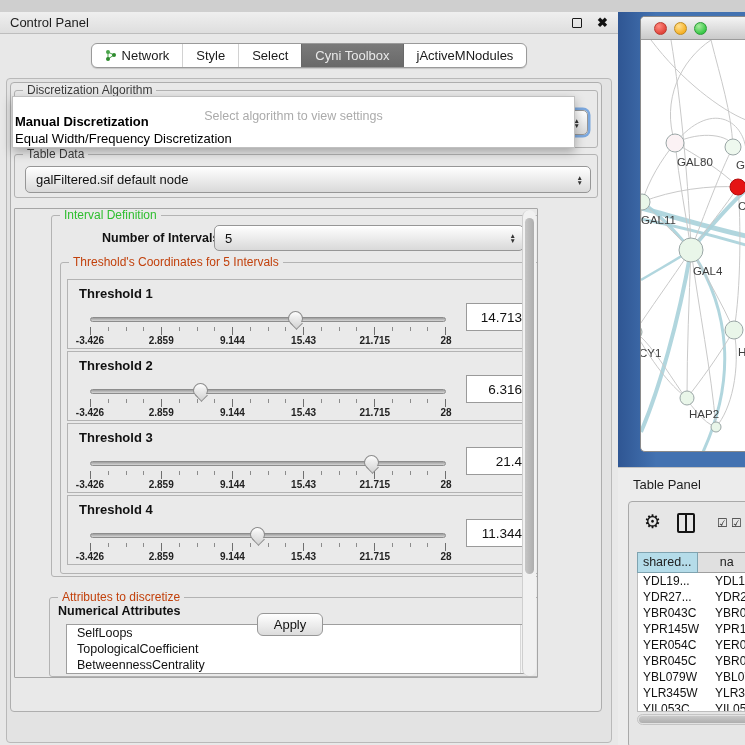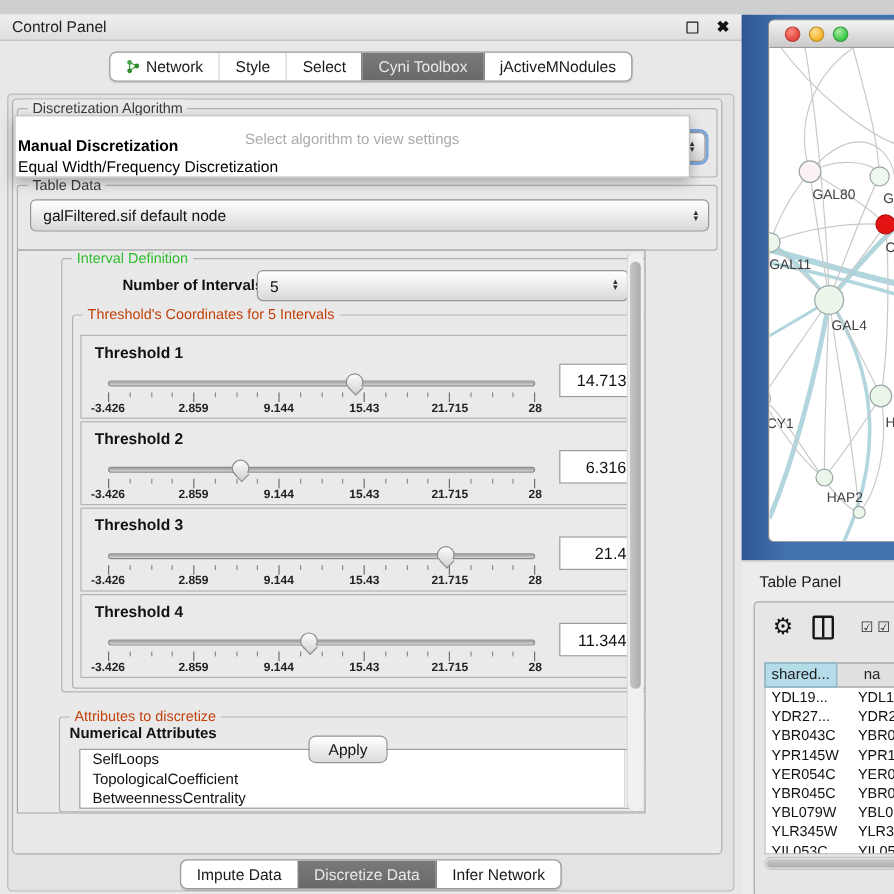--- a/index.html
+++ b/index.html
@@ -45,21 +45,21 @@
 
   .group-disc { left:14px; top:78px; width:584px; height:58px; }
   .algo-combo { left:20px; top:98px; width:568px; height:25px; }
 
   .popup { position:absolute; left:12px; top:84px; width:563px; height:52px; background:#fff;
     border:1px solid #c0c0c0; box-shadow:0 4px 10px rgba(0,0,0,.3); z-index:20; }
   .popup-placeholder { height:16px; text-align:center; font-size:12.5px; color:#ababab; padding-top:12px; }
   .popup-item { height:17px; font-size:13px; color:#000; padding-left:2px; line-height:17px; cursor:pointer; }
   .popup-item.bold { font-weight:bold; }
 
-  .group-tabledata { left:14px; top:142px; width:584px; height:55px; }
+  .group-tabledata { left:14px; top:142px; width:584px; height:44px; }
   .tabledata-combo { left:10px; top:11px; width:566px; height:27px; }
 
   .scroll-area { position:absolute; left:14px; top:196px; width:524px; height:470px;
     border:1px solid #a6a6a6; background:#e9e9e9; border-radius:1px; overflow:hidden; }
   .vscroll { position:absolute; right:1px; top:1px; bottom:1px; width:14px; background:#f1f1f1;
     border-left:1px solid #cfcfcf; border-radius:7px; }
   .vscroll .vthumb { position:absolute; left:2px; top:8px; width:9px; height:356px;
     background:linear-gradient(90deg,#c6c6c6,#adadad); border-radius:5px; }
 
   .group-interval { left:36px; top:6px; width:506px; height:362px; }
@@ -410,33 +410,20 @@
         </div>
       </div>
 
       <div class="vscroll">
         <div class="vthumb"></div>
       </div>
     </div>
 
     <button class="apply-btn">Apply</button>
 
-    <nav class="bottom-tabs">
-      <div class="tab-group" id="bottom-tab-group">
-          <span class="tab">
-            <span>Impute Data</span>
-          </span>
-          <span class="tab selected">
-            <span>Discretize Data</span>
-          </span>
-          <span class="tab">
-            <span>Infer Network</span>
-          </span>
-        </div>
-    </nav>
 
     <div class="bottom-strip"></div>
   </section>
 
   <section class="right-side">
 
     <div class="net-frame">
       <div class="mac-window">
         <div class="mac-titlebar">
           <span class="traffic red"></span>

